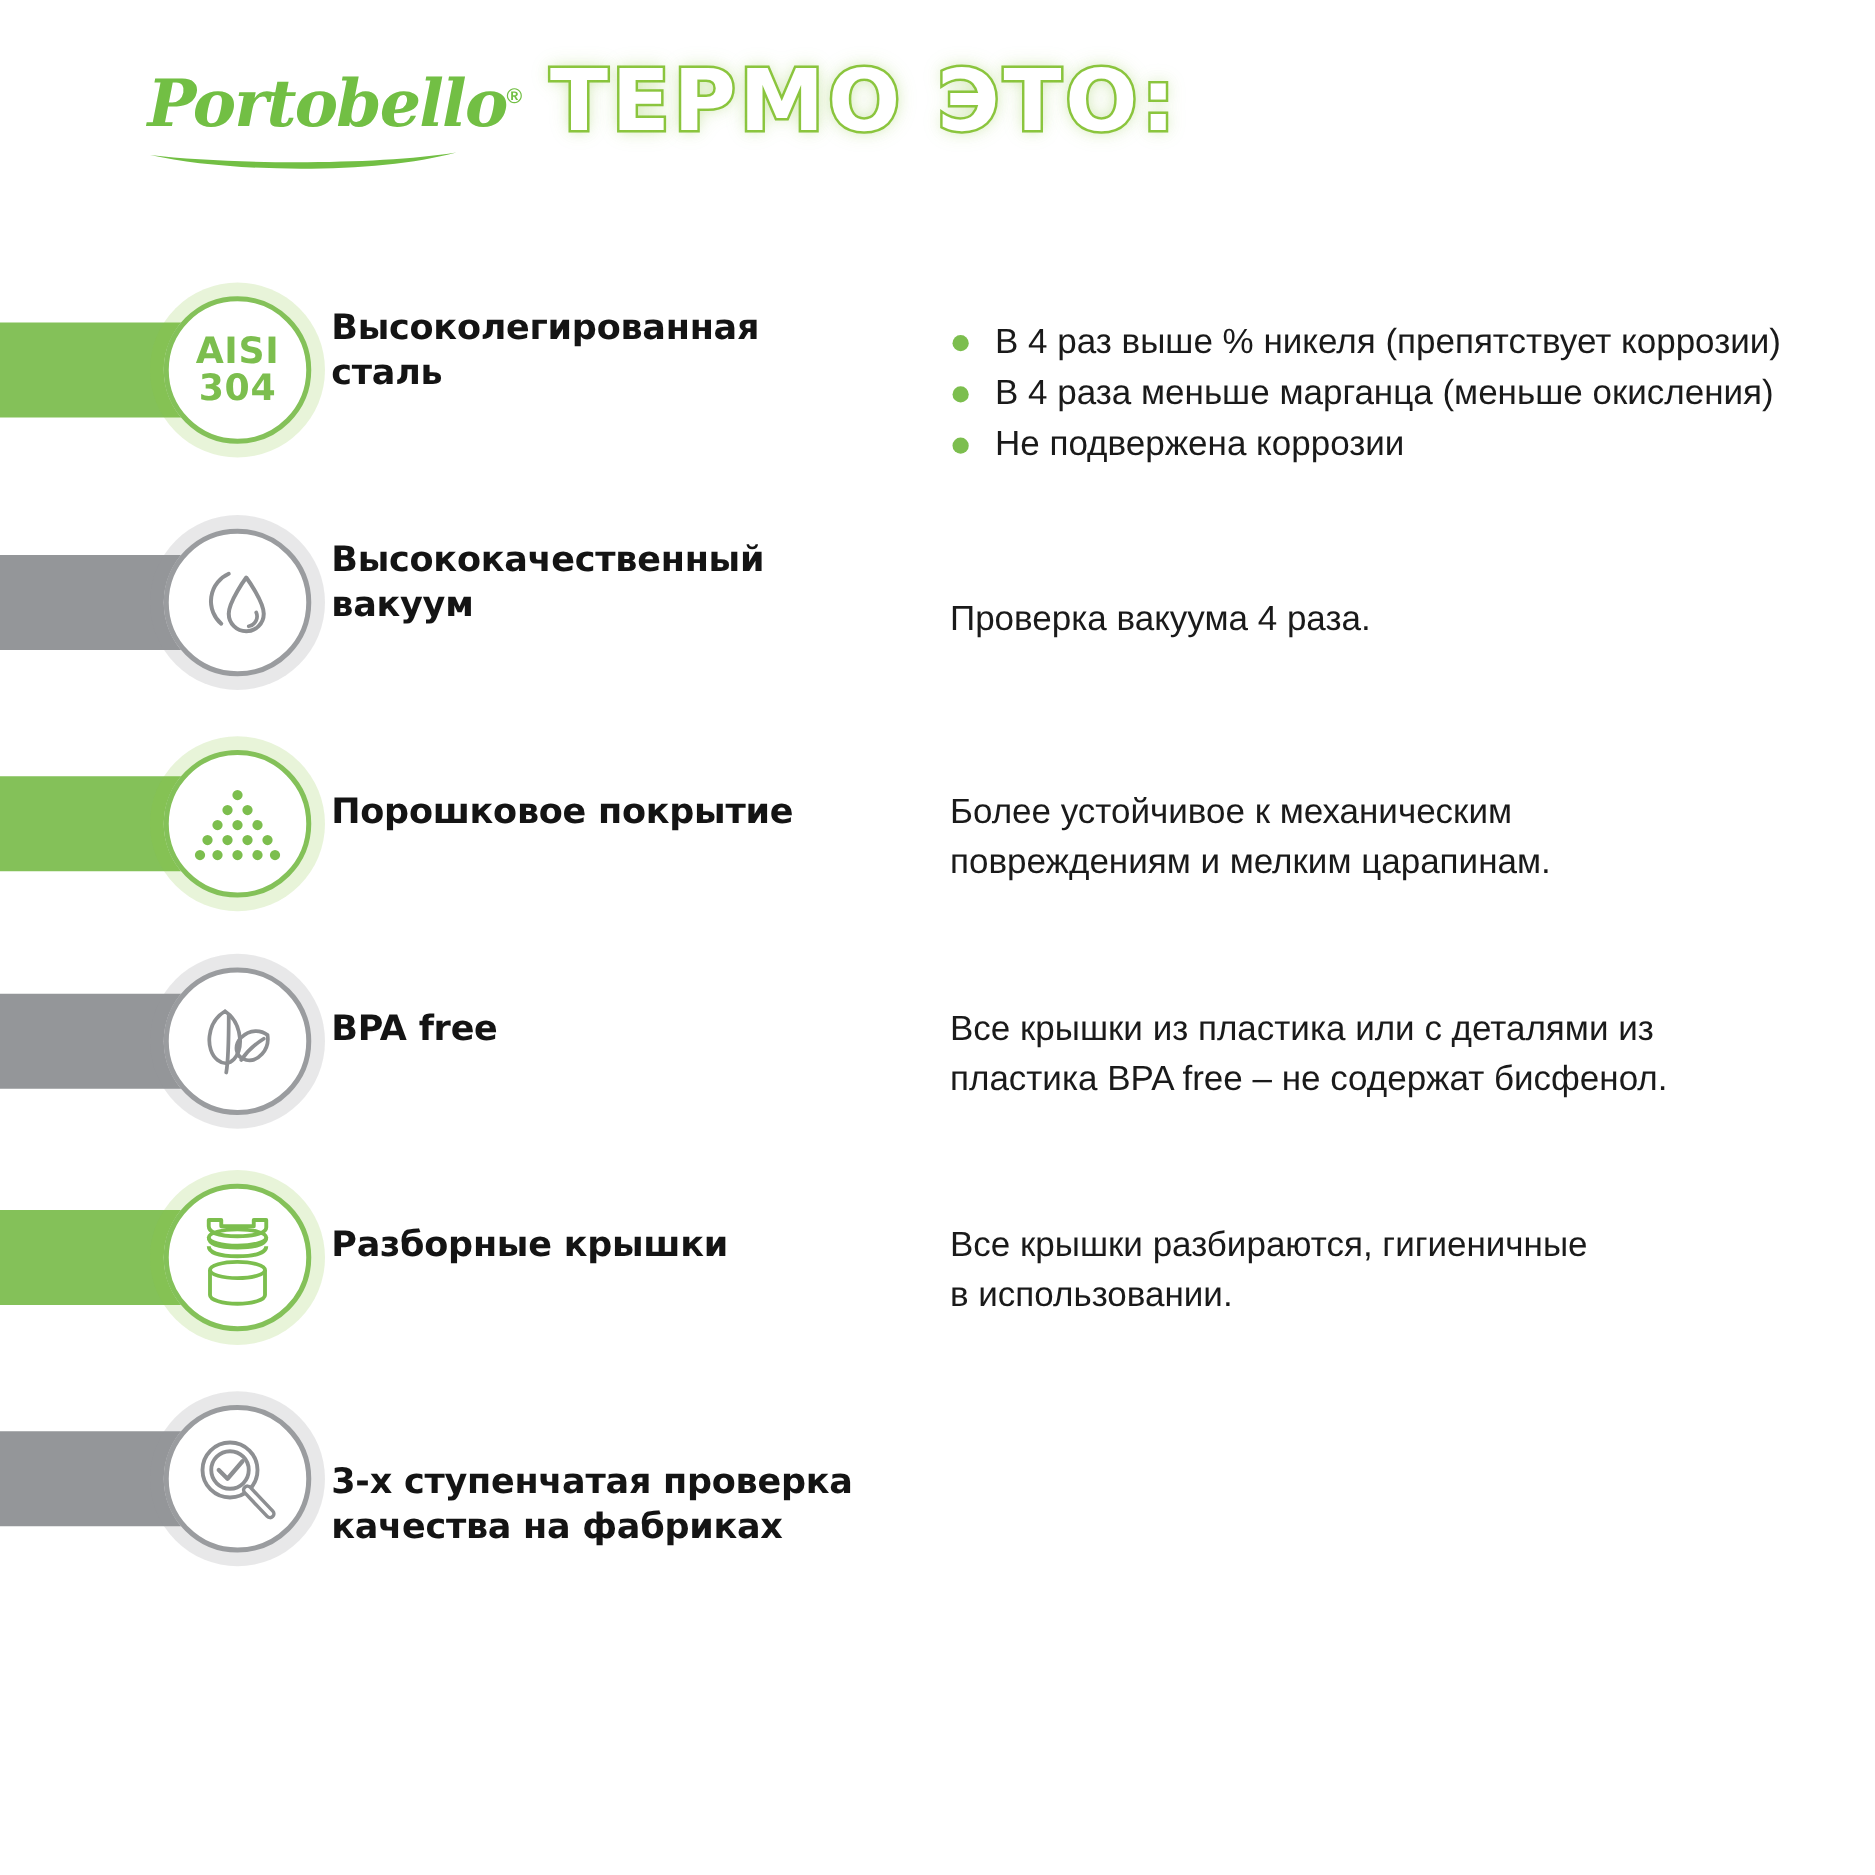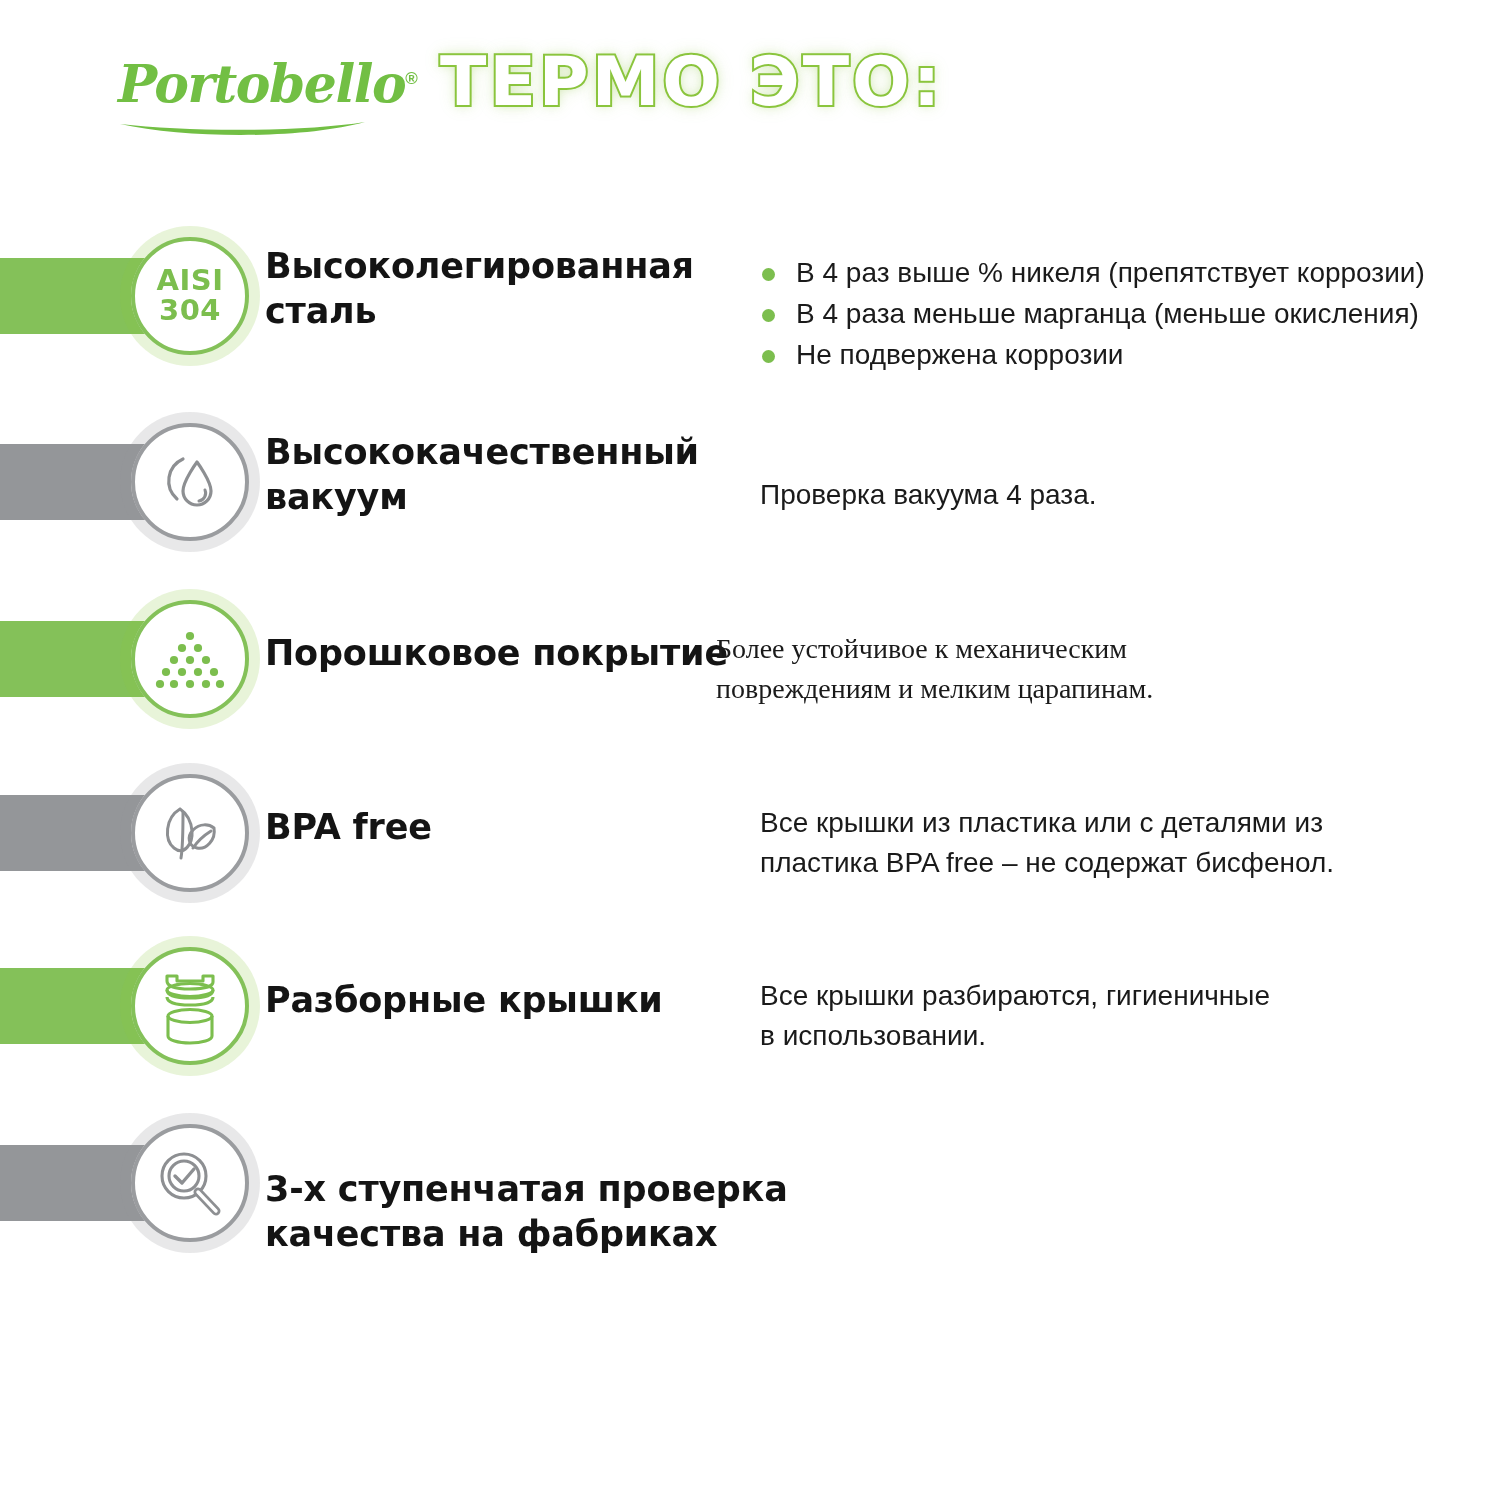--- a/index.html
+++ b/index.html
@@ -146,21 +146,21 @@
     line-height: 1.02;
     color: #7cbe4e;
     text-align: center;
     letter-spacing: 0.5px;
   }
 
   .feat-title {
     position: absolute;
     font-family: "DejaVu Sans", sans-serif;
     font-weight: 700;
-    font-size: 35px;
+    font-size: 28px;
     line-height: 1.28;
     color: #141414;
     letter-spacing: -0.2px;
     white-space: pre-line;
   }
 
   .desc {
     position: absolute;
     font-family: "Liberation Sans", sans-serif;
     font-weight: 400;
@@ -275,21 +275,21 @@
             <circle cx="7" cy="58" r="4.1"></circle>
               <circle cx="21" cy="58" r="4.1"></circle>
               <circle cx="37" cy="58" r="4.1"></circle>
               <circle cx="53" cy="58" r="4.1"></circle>
               <circle cx="67" cy="58" r="4.1"></circle>
           </g>
         </svg>
       </div>
     </div>
     <div class="feat-title" style="left:265px; top:10px;">Порошковое покрытие</div>
-    <div class="desc" style="left:716px; top:8px;font-family:Liberation Serif, serif;">Более устойчивое к механическим
+    <div class="desc" style="left:760px; top:8px;">Более устойчивое к механическим
 повреждениям и мелким царапинам.</div>
   </div>
 
   <div class="row" style="top:795px;">
     <div class="bar gray" style="top:0px;"></div>
     <div class="badge gray" style="left:131px; top:-21px;">
       <div class="halo"></div>
       <div class="ring"></div>
       <div class="glyph">
         <svg width="74" height="74" viewBox="0 0 74 74">

